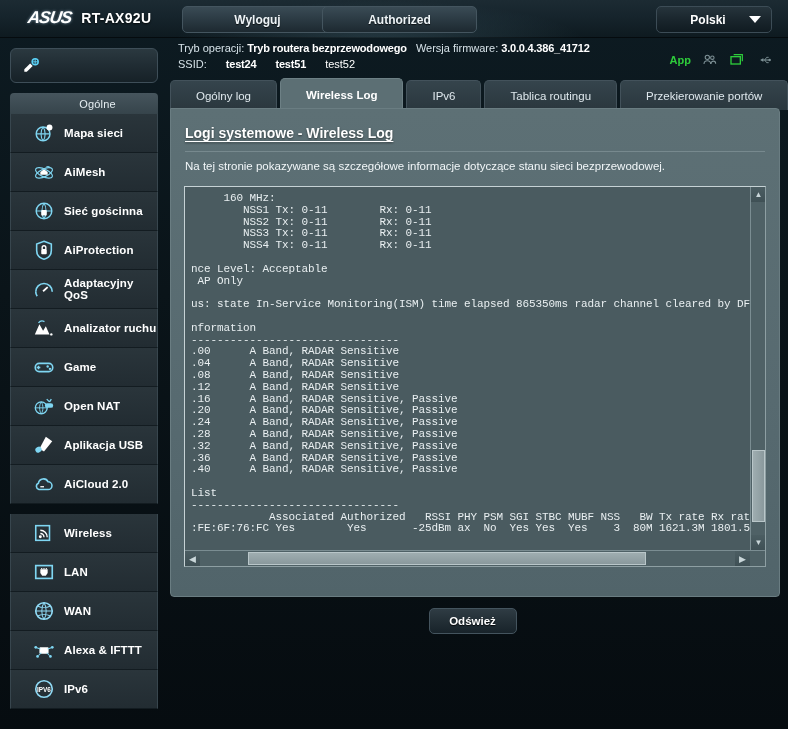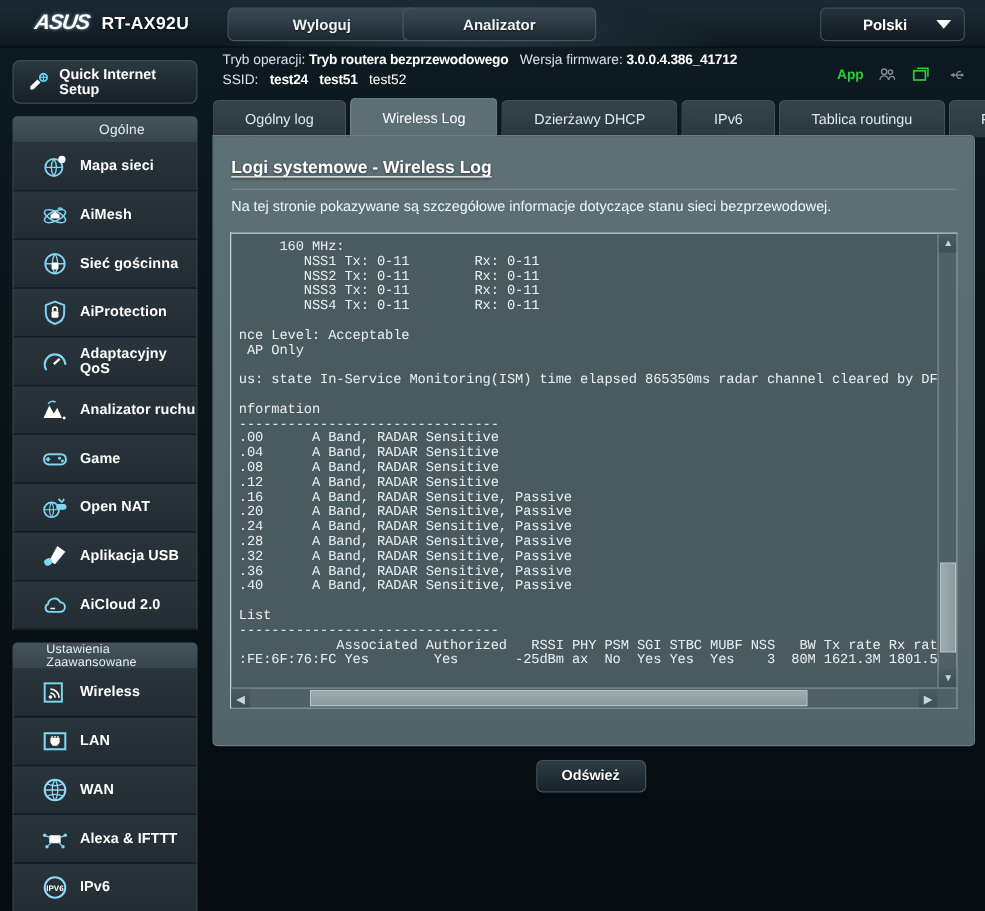--- a/index.html
+++ b/index.html
@@ -75,21 +75,21 @@
     position: absolute; left: 170px; top: 38px; width: 618px; height: 40px;
     color: #cfdbe1; font-size: 11px;
   }
   .info-line1 { position: absolute; left: 8px; top: 4px; white-space: nowrap; }
   .info-line2 { position: absolute; left: 8px; top: 20px; white-space: nowrap; }
   .info-line1 .k, .info-line2 .k { color: #d6e2e8; }
   .uval {
     color: #ffffff; font-weight: bold; 
     font-family: "Liberation Sans", sans-serif; letter-spacing: -.2px;
   }
-  .ssid-v { margin-left: 6px; }
+  .ssid-v { margin-left: 16px; }
   .icons {
     position: absolute; right: 16px; top: 14px;
     display: flex; align-items: center; gap: 11px;
   }
   .ic-app { color: #2ecc3b; font-size: 11px; font-weight: bold; }
   .ic { width: 16px; height: 16px; display: block; }
 
   
   .sidebar { position: absolute; left: 0; top: 38px; width: 170px; bottom: 0; }
   .qis {
@@ -131,21 +131,21 @@
     height: 30px; padding: 0 25px;
     display: flex; align-items: center;
     border-radius: 5px 5px 0 0;
     background: linear-gradient(180deg, #35444c 0%, #2a373e 100%);
     color: #dfe8ed; font-size: 11.5px;
     border: 1px solid #43525b; border-bottom: none;
     cursor: pointer; white-space: nowrap;
   }
   .tab.active {
     background: #5c6f74;
-    color: #ffffff; font-weight: normal;
+    color: #ffffff; font-weight: bold;
     height: 32px;
     border-color: #6d8085;
   }
   .panel {
     position: absolute; left: 5px; top: 30px; right: 0; height: 489px;
     background: linear-gradient(180deg, #5d7075 0%, #576a70 60%, #51646a 100%);
     border-radius: 0 4px 4px 4px;
     border: 1px solid #6a7d82;
   }
   .panel-title {
@@ -243,21 +243,21 @@
 
   <div class="topbar">
     <div class="topbar-sheen"></div>
 
     <div class="brandbox">
       <span class="asus-logo">ASUS</span>
       <span class="model">RT-AX92U</span>
     </div>
 
     <div class="topbtn" id="btn-logout">Wyloguj</div>
-    <div class="topbtn" id="btn-reboot">Analizator</div>
+    <div class="topbtn" id="btn-reboot">Authorized</div>
 
     <div class="langsel">
       <span class="lbl">Polski</span>
       <span class="caret"></span>
     </div>
   </div>
 
   <div class="infostrip">
     <div class="info-line1">
       <span class="k">Tryb operacji:</span>
@@ -294,21 +294,20 @@
     </div>
   </div>
 
   <div class="sidebar">
     <div class="qis">
       <svg width="20" height="20" viewBox="0 0 24 24">
         <path d="M4 16l7-7 3 3-7 7H4z" fill="#ffffff"></path>
         <circle cx="17" cy="7" r="3.6" fill="none" stroke="#5ad0f5" stroke-width="1.8"></circle>
         <path d="M17 3v8M13 7h8" stroke="#5ad0f5" stroke-width="1.2"></path>
       </svg>
-      <span class="t">Quick Internet Setup</span>
     </div>
 
     <div style="position:absolute;left:0;top:55px;right:0;">
 
       <div class="grp">Ogólne</div>
       <div class="menu">
 
         <div class="mi">
           <svg class="gi" viewBox="0 0 24 24">
             <circle cx="11" cy="13" r="7.5" fill="none" stroke="#7fd6f2" stroke-width="1.6"></circle>
@@ -396,21 +395,20 @@
           <svg class="gi" viewBox="0 0 24 24">
             <path d="M6.5 18h10a4.2 4.2 0 000-8.4 5.6 5.6 0 00-10.6 1.6A3.6 3.6 0 006.5 18z" fill="none" stroke="#7fd6f2" stroke-width="1.7"></path>
             <path d="M8 15h4" stroke="#ffffff" stroke-width="1.4"></path>
           </svg>
           <span class="t">AiCloud 2.0</span>
         </div>
       </div>
 
       <div class="sep"></div>
 
-      <div class="grp" style="font-size:10px;">Ustawienia Zaawansowane</div>
       <div class="menu">
 
         <div class="mi">
           <svg class="gi" viewBox="0 0 24 24">
             <rect x="3" y="4" width="15" height="16" fill="none" stroke="#7fd6f2" stroke-width="1.7"></rect>
             <circle cx="8" cy="16" r="1.6" fill="#ffffff"></circle>
             <path d="M8 12.5a4 4 0 014 4M8 9a7.5 7.5 0 017.5 7.5" fill="none" stroke="#ffffff" stroke-width="1.5"></path>
           </svg>
           <span class="t">Wireless</span>
         </div>
@@ -453,21 +451,20 @@
         </div>
       </div>
     </div>
   </div>
 
   <div class="content">
 
     <div class="tabs">
       <div class="tab">Ogólny log</div>
       <div class="tab active">Wireless Log</div>
-      <div class="tab">Dzierżawy DHCP</div>
       <div class="tab">IPv6</div>
       <div class="tab">Tablica routingu</div>
       <div class="tab">Przekierowanie portów</div>
       <div class="tab">Połączenia</div>
     </div>
 
     <div class="panel">
       <div class="panel-title">Logi systemowe - Wireless Log</div>
       <div class="hr"></div>
       <div class="panel-desc">Na tej stronie pokazywane są szczegółowe informacje dotyczące stanu sieci bezprzewodowej.</div>

